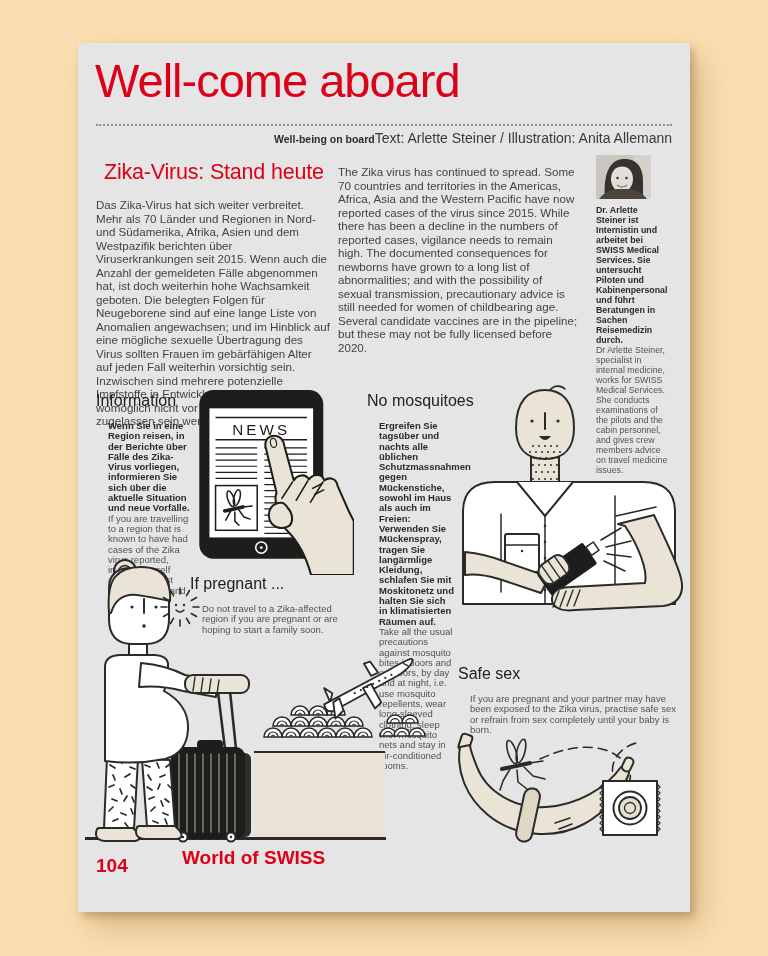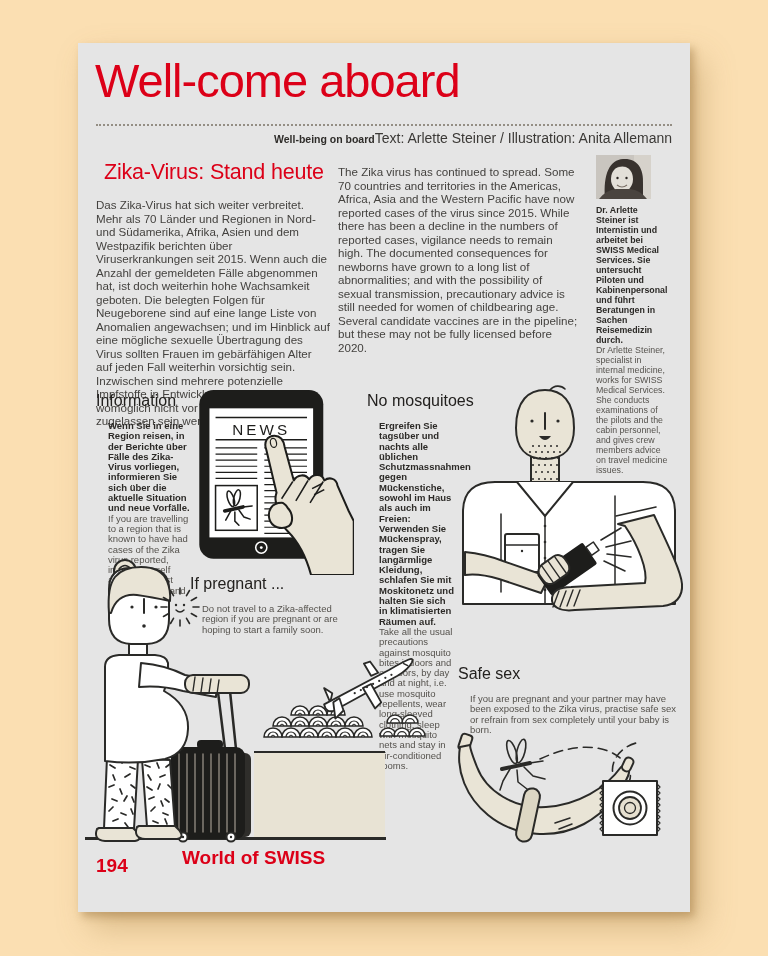--- a/index.html
+++ b/index.html
@@ -317,16 +317,16 @@
         <rect x="163" y="50" width="54" height="54" fill="#fff"></rect>
         <path d="M163,53 l-3,3 3,3 -3,3 3,3 -3,3 3,3 -3,3 3,3 -3,3 3,3 -3,3 3,3 -3,3 3,3 -3,3 3,3" stroke-width="1.2"></path>
         <path d="M217,53 l3,3 -3,3 3,3 -3,3 3,3 -3,3 3,3 -3,3 3,3 -3,3 3,3 -3,3 3,3 -3,3 3,3 -3,3" stroke-width="1.2"></path>
         <circle cx="190" cy="77" r="16.5"></circle>
         <circle cx="190" cy="77" r="11" fill="#e6e0d0" stroke-width="1.8"></circle>
         <circle cx="190" cy="77" r="5.5" stroke-width="1.3"></circle>
       </g>
     </g>
   </svg>
 
-  <span class="foot abs" style="left:18px;top:812px">194</span>
+  <span class="foot abs" style="left:18px;top:812px">104</span>
   <span class="foot abs" style="left:104px;top:804px">World of SWISS</span>
 
 </div>
 
 </body></html>

